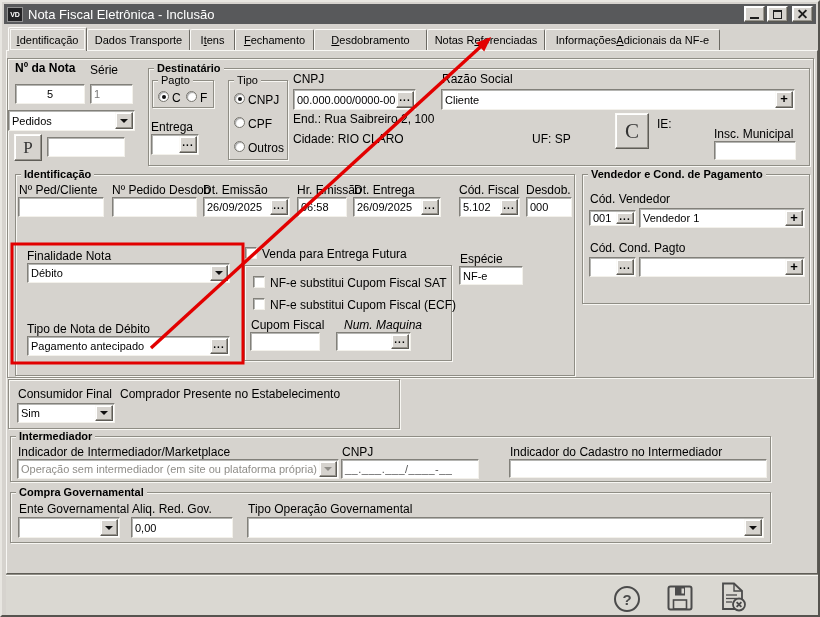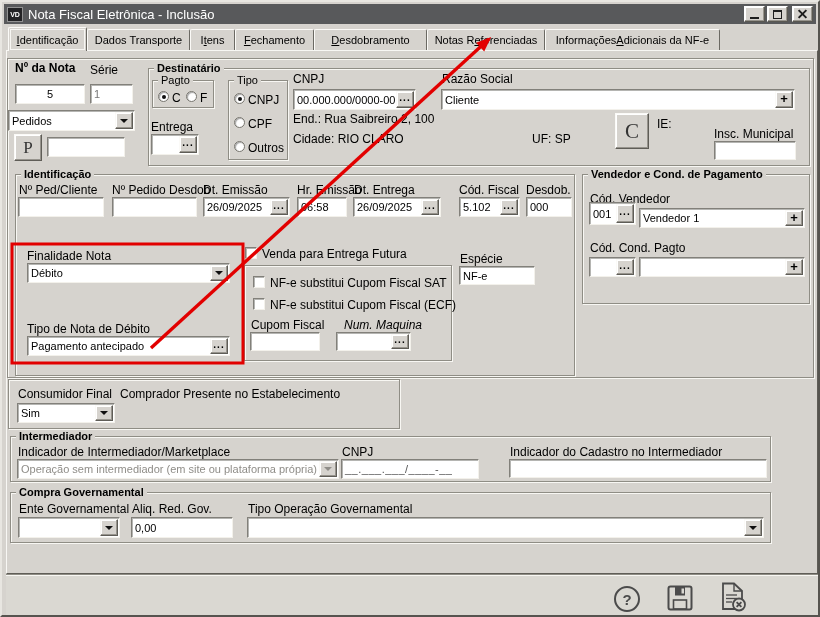--- a/index.html
+++ b/index.html
@@ -283,29 +283,29 @@
   <div class="lbl" style="left:249px;top:317px;">Cupom Fiscal</div>
   <div class="fld" style="left:248px;top:330px;width:70px;height:19px;"></div>
   <div class="lbl" style="left:342px;top:317px;font-style:italic;">Num. Maquina</div>
   <div class="fld hasbtn" style="left:334px;top:330px;width:75px;height:19px;">
     <span class="ibtn">
         <span class="dots">...</span>
       </span>
   </div>
 
   <div class="lbl" style="left:458px;top:251px;">Espécie</div>
-  <div class="fld" style="left:457px;top:264px;width:76px;height:19px;">
+  <div class="fld" style="left:457px;top:264px;width:64px;height:19px;">
       <span class="val">NF-e</span>
     </div>
 
   <div class="grp" style="left:580px;top:172px;width:228px;height:130px;">
     <span class="legend">Vendedor e Cond. de Pagamento</span>
   </div>
   <div class="lbl" style="left:588px;top:191px;">Cód. Vendedor</div>
-  <div class="fld hasbtn" style="left:587px;top:200px;width:47px;height:23px;">
+  <div class="fld hasbtn" style="left:587px;top:208px;width:47px;height:16px;">
     <span class="val">001</span>
     <span class="ibtn">
         <span class="dots">...</span>
       </span>
   </div>
   <div class="fld hasbtn" style="left:637px;top:206px;width:166px;height:20px;">
     <span class="val">Vendedor 1</span>
     <span class="ibtn">
         <span class="plus">+</span>
       </span>

